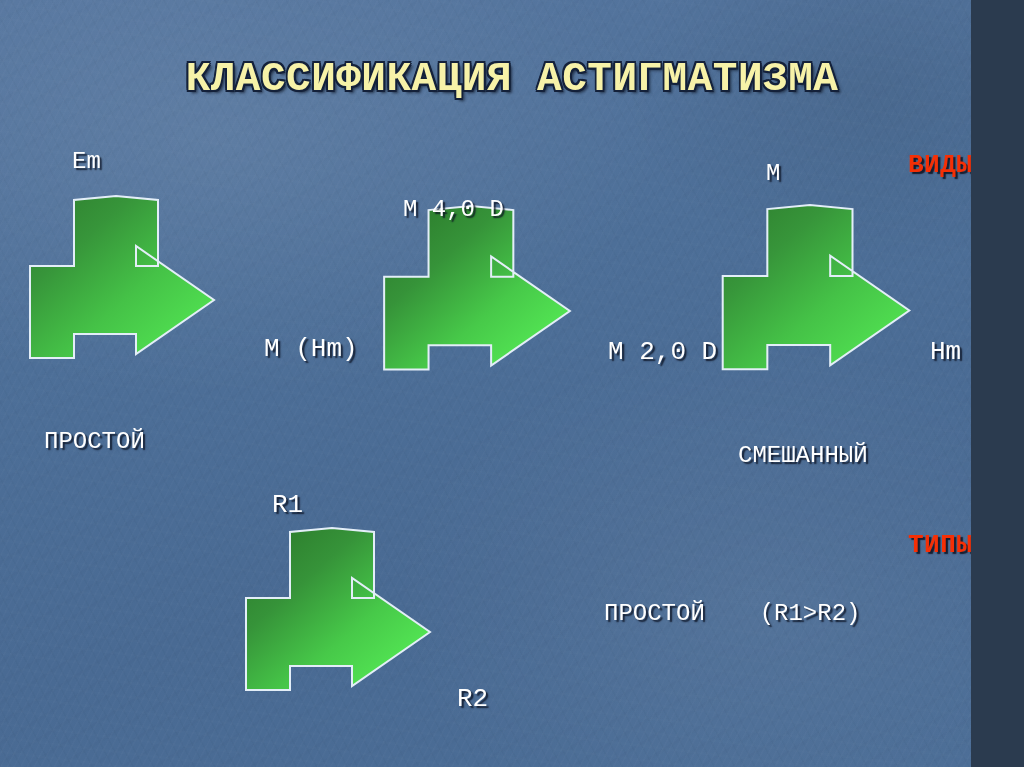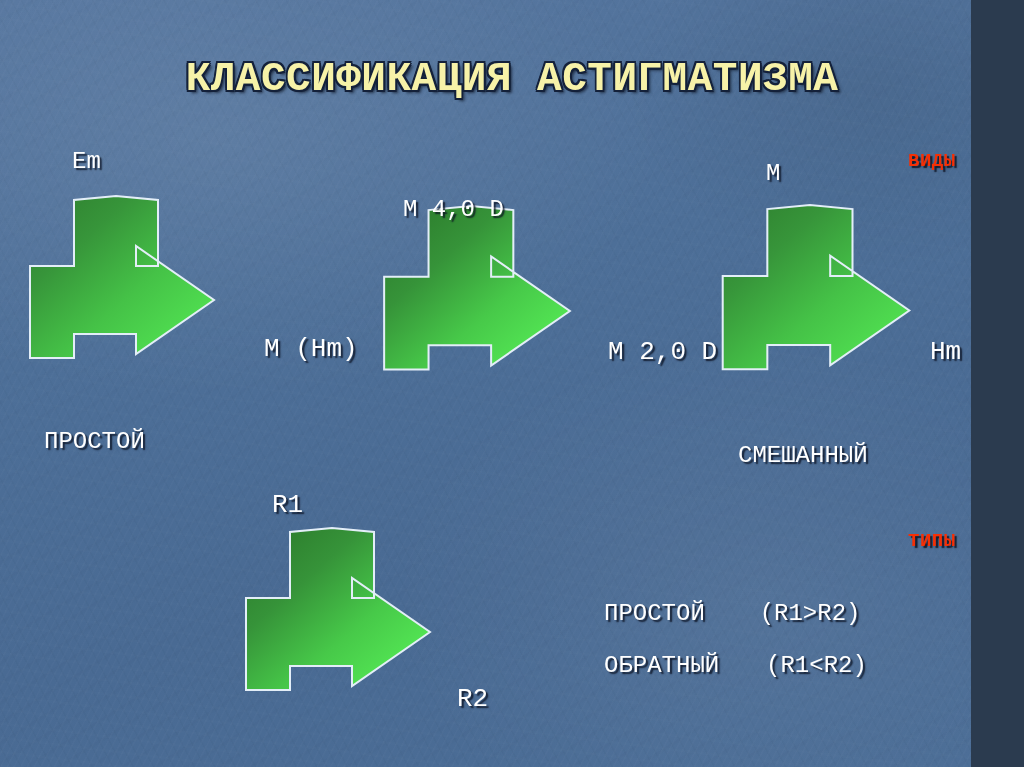--- a/index.html
+++ b/index.html
@@ -63,21 +63,21 @@
     white-space: nowrap;
     text-shadow: 2.2px 2.2px 1.5px rgba(10,18,34,0.85);
   }
   .lbl.md  { font-size: 24px; }
   .lbl.lg  { font-size: 26px; }
 
   .redlbl {
     position: absolute;
     color: #f52f05;
     font-weight: bold;
-    font-size: 19px;
+    font-size: 26px;
     letter-spacing: 0.5px;
     white-space: nowrap;
     text-shadow: 2.4px 2.4px 1.2px rgba(14,20,36,0.9);
   }
 
   
   .arrow {
     position: absolute;
     display: block;
   }
@@ -140,19 +140,14 @@
              L 108,52 L 186,106 L 108,160 L 108,140 L 46,140 L 46,164 L 2,164 Z" fill="url(#arrowGradB)" stroke="#e3eef8" stroke-width="2" stroke-linejoin="miter"></path>
   </svg>
   <div class="lbl lg" style="left:272px; top:490px;">R1</div>
   <div class="lbl lg" style="left:457px; top:657px;margin-top:27px;">R2</div>
 
   <div class="lbl md" style="left:604px; top:600px;">
     <span>ПРОСТОЙ</span>
     <span style="display:inline-block;width:26px"></span>
     <span>(R1&gt;R2)</span>
   </div>
-  <div class="lbl md" style="left:604px; top:652px;">
-    <span>ОБРАТНЫЙ</span>
-    <span style="display:inline-block;width:18px"></span>
-    <span>(R1&lt;R2)</span>
-  </div>
 
 </div>
 
 </body></html>

